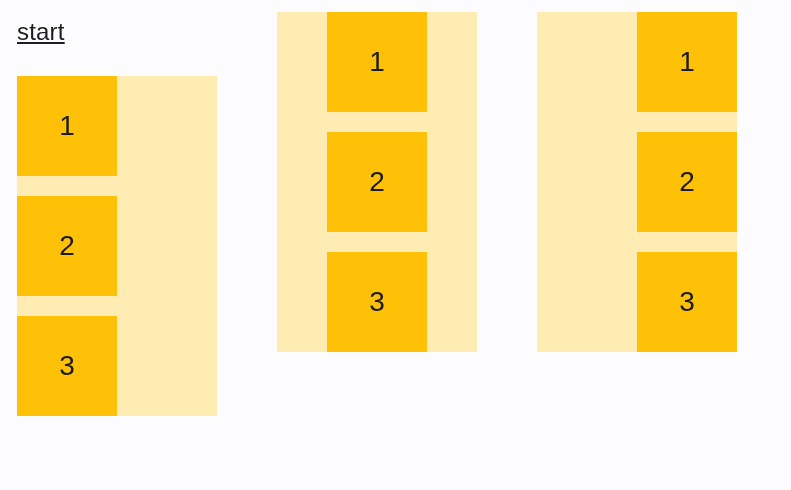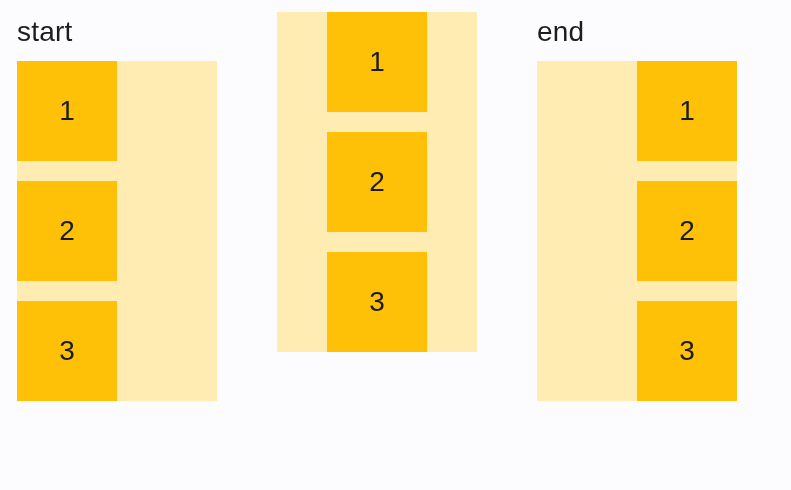--- a/index.html
+++ b/index.html
@@ -16,26 +16,27 @@
   .demo-row {
     display: flex;
     gap: 60px;
     padding: 12px 0 0 17px;
   }
   .group {
     width: 200px;
     flex: 0 0 auto;
   }
   .group-label {
-    font-size: 28px;
+    font-size: 24px;
     line-height: 40px;
     font-weight: 400;
     color: var(--label-text, #1d1d1f);
-    margin: 0 0 9px 0;
+    margin: 0 0 24px 0;
     letter-spacing: 0.2px;
+    text-decoration: underline;
   }
   .container {
     width: 200px;
     height: 340px;
     background: var(--container-bg, #ffecb3);
     display: grid;
     grid-template-rows: repeat(3, 100px);
     row-gap: 20px;
   }
   .container.jus-start  { justify-items: start; }
@@ -67,21 +68,20 @@
 
   <div class="group">
     <div class="container jus-center">
       <div class="item">1</div>
       <div class="item">2</div>
       <div class="item">3</div>
     </div>
   </div>
 
   <div class="group">
-    <div class="group-label">end</div>
     <div class="container jus-end">
       <div class="item">1</div>
       <div class="item">2</div>
       <div class="item">3</div>
     </div>
   </div>
 
 </div>
 
 </body></html>

